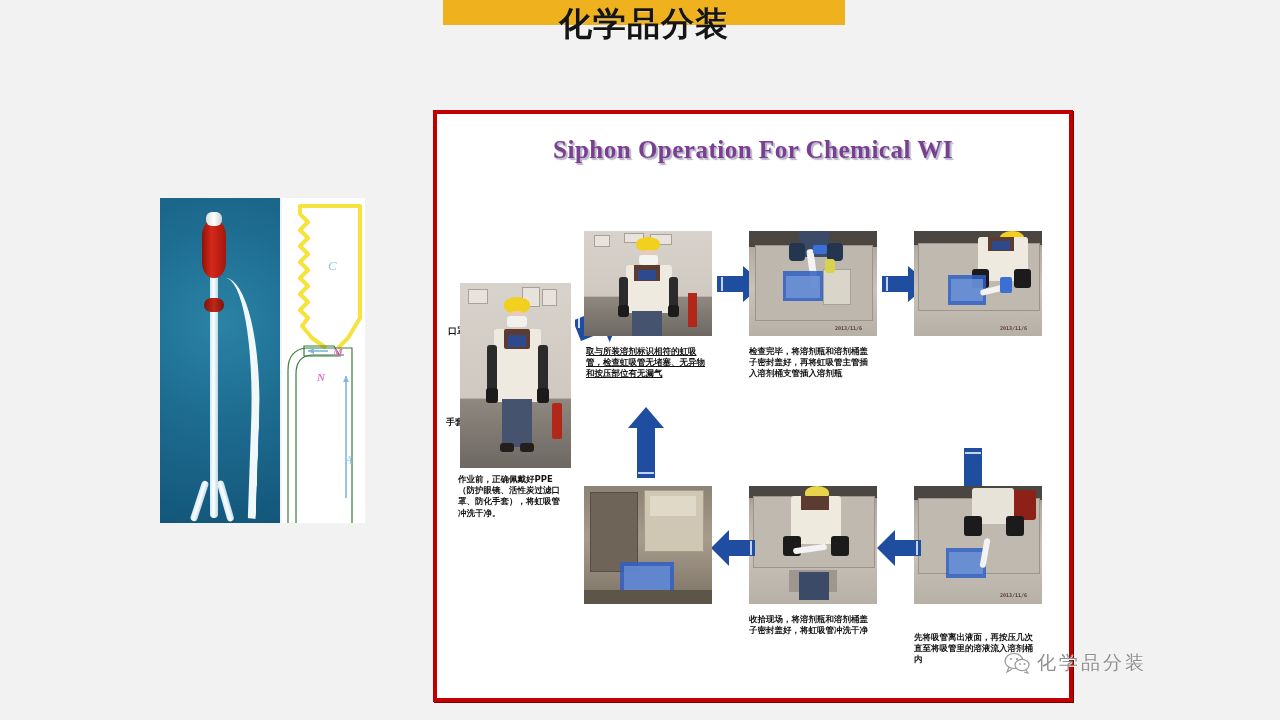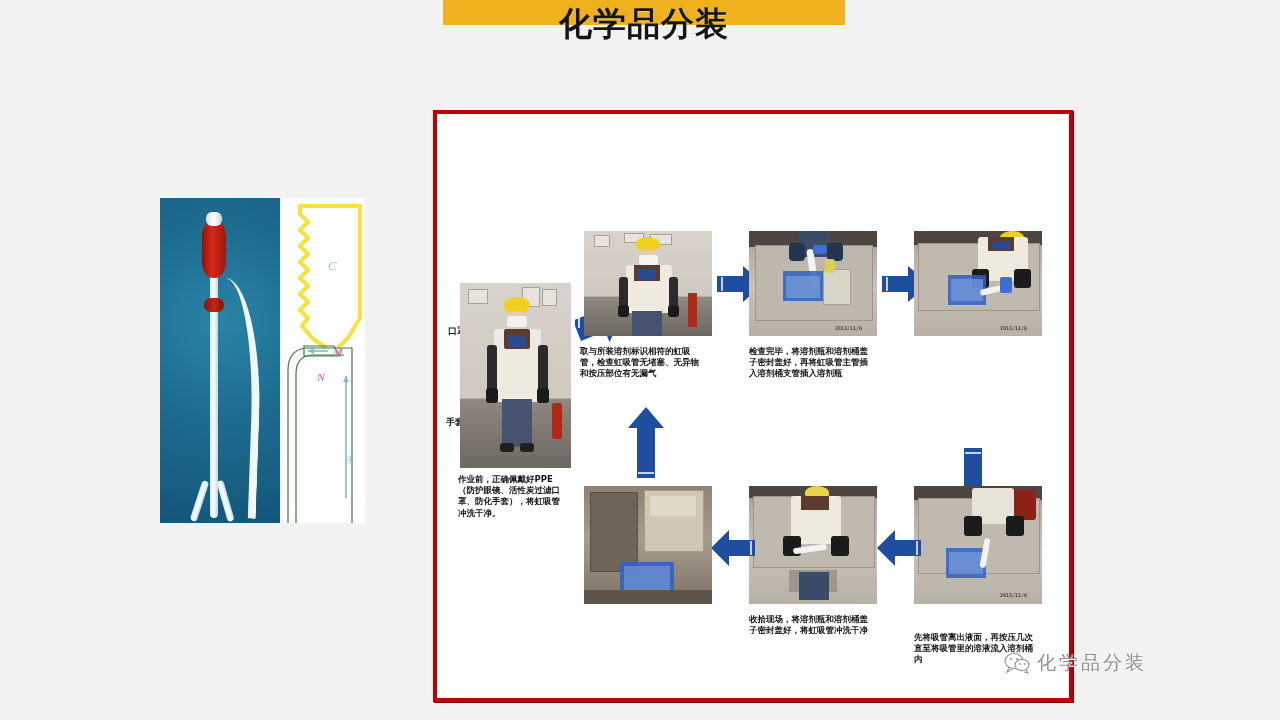--- a/index.html
+++ b/index.html
@@ -186,20 +186,21 @@
     <span class="schem-label lbl-c">C</span>
     <span class="schem-label lbl-m">M</span>
     <span class="schem-label lbl-n">N</span>
     <span class="schem-label lbl-a">A</span>
   </div>
 </div>
 
 <div id="poster">
 <div id="poster-inner">
 
+  <div id="poster-title-en">Siphon Operation For Chemical WI</div>
 
   <div class="ppe-lbl" style="left:19px;top:176px;">眼镜</div>
   <div class="ppe-lbl" style="left:7px;top:207px;">口罩</div>
   <div class="ppe-lbl" style="left:5px;top:298px;">手套</div>
   <svg class="ppe-arrow" style="left:40px;top:176px;" width="40" height="26">
     <path d="M2 22 L32 4" stroke="#d32020" stroke-width="2" fill="none"></path>
     <path d="M34 3 l-9 1 l5 5 Z" fill="#d32020"></path>
   </svg>
   <svg class="ppe-arrow" style="left:32px;top:206px;" width="36" height="14">
     <path d="M2 7 L28 7" stroke="#d32020" stroke-width="2" fill="none"></path>
@@ -248,21 +249,21 @@
     <div class="worker-coat" style="left:42px;top:34px;width:46px;height:48px;"></div>
     <div style="position:absolute;left:50px;top:34px;width:26px;height:16px;background:#5c3b30;"></div>
     <div style="position:absolute;left:54px;top:39px;width:18px;height:10px;background:#2d4a8f;"></div>
     <div class="worker-arm" style="left:35px;top:46px;width:9px;height:32px;"></div>
     <div class="worker-arm" style="left:85px;top:46px;width:9px;height:32px;"></div>
     <div class="glove" style="left:34px;top:74px;width:11px;height:12px;"></div>
     <div class="glove" style="left:84px;top:74px;width:11px;height:12px;"></div>
     <div class="worker-pants" style="left:48px;top:80px;width:30px;height:25px;"></div>
     <div style="position:absolute;left:104px;top:62px;width:9px;height:34px;background:#b3271b;"></div>
   </div>
-  <div class="cap" style="left:139px;top:228px;width:122px;">取与所装溶剂标识相符的虹吸管，检查虹吸管无堵塞、无异物和按压部位有无漏气</div>
+  <div class="cap" style="left:145px;top:228px;width:122px;text-decoration:underline;">取与所装溶剂标识相符的虹吸管，检查虹吸管无堵塞、无异物和按压部位有无漏气</div>
 
   <svg class="arrow" style="left:276px;top:148px;" width="48" height="36">
     <path d="M0 10 L26 10 L26 0 L47 18 L26 36 L26 26 L0 26 Z" fill="#1f4ea1"></path>
     <path d="M5 11 L5 25" stroke="#ffffff" stroke-width="1.5"></path>
   </svg>
 
   <div class="photo" style="left:308px;top:113px;width:128px;height:105px;">
     <div class="floor ground-scene"></div>
     <div style="position:absolute;left:0;top:0;width:128px;height:16px;background:#4b4641;"></div>
     <div style="position:absolute;left:6px;top:14px;width:116px;height:74px;background:#bdb7ad;border:1px solid #9b958c;"></div>

